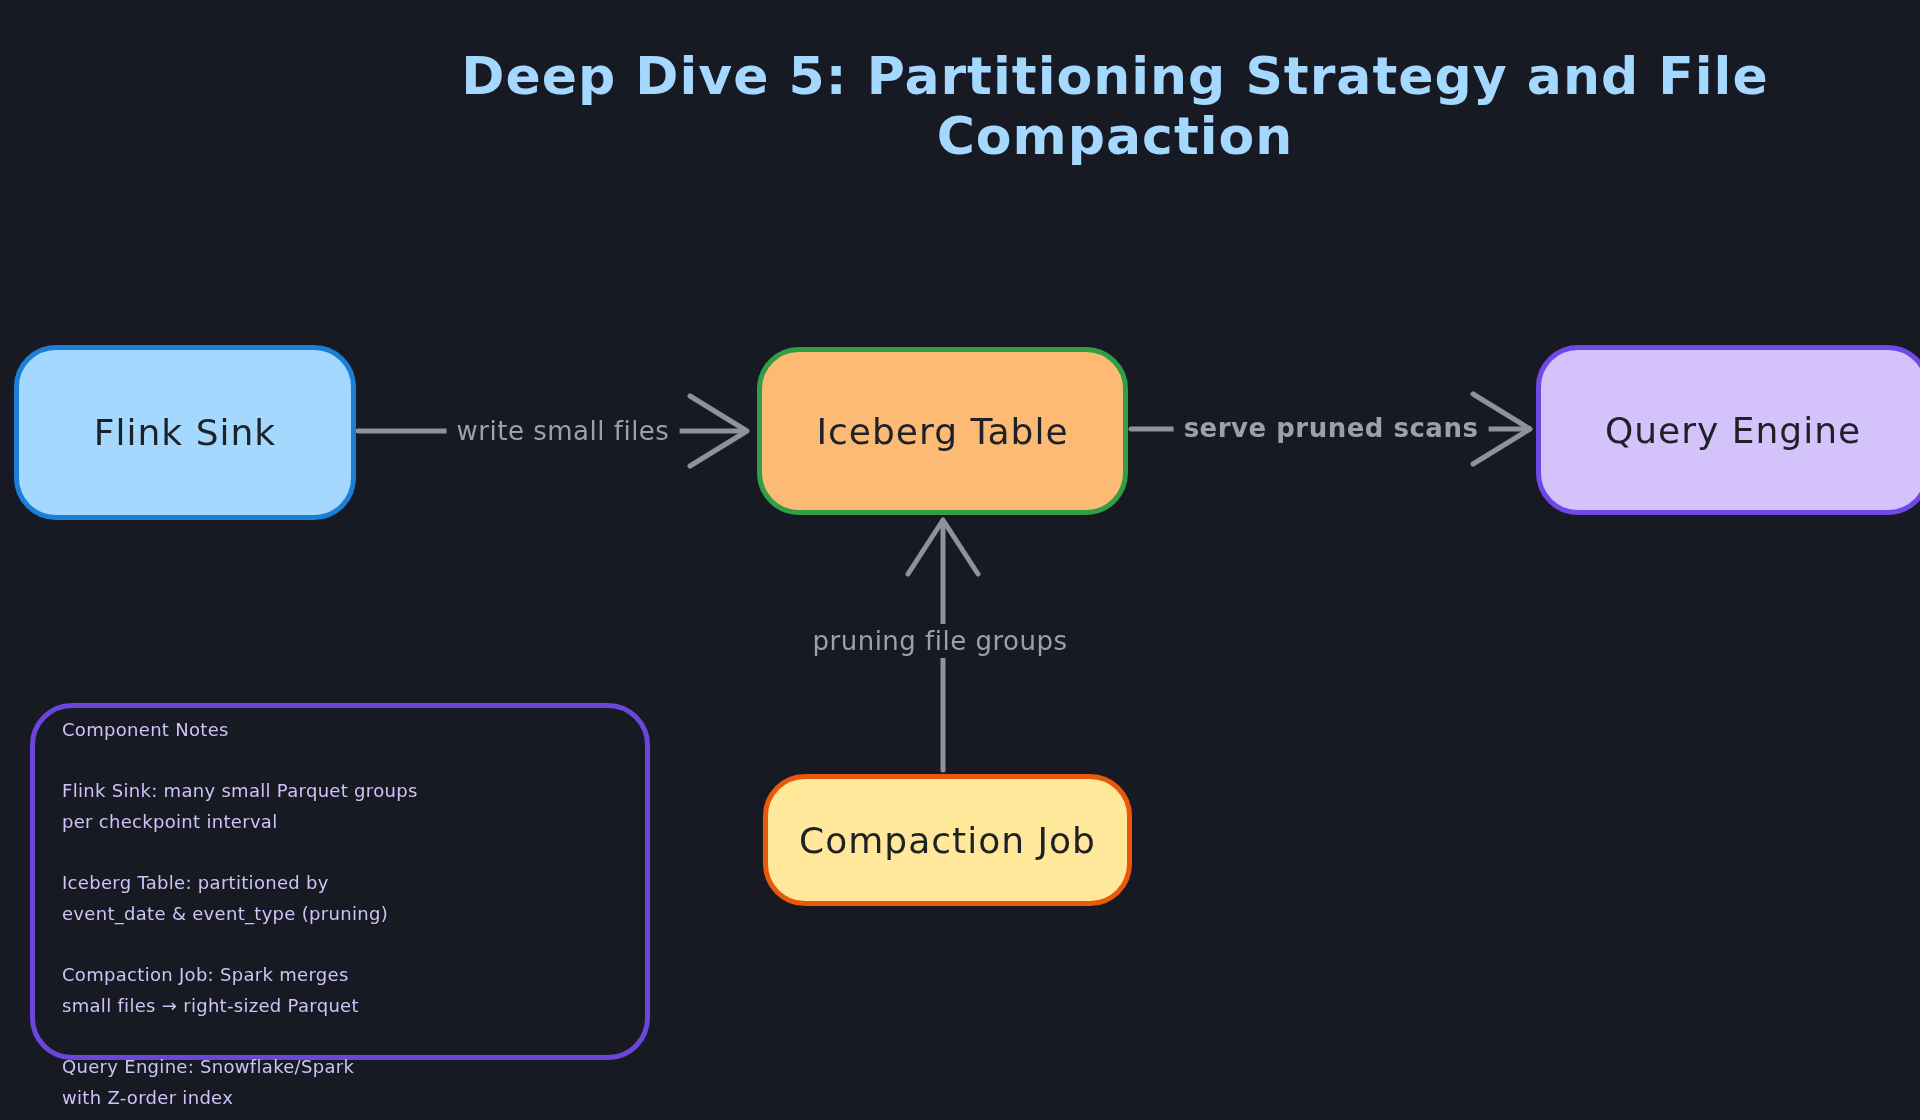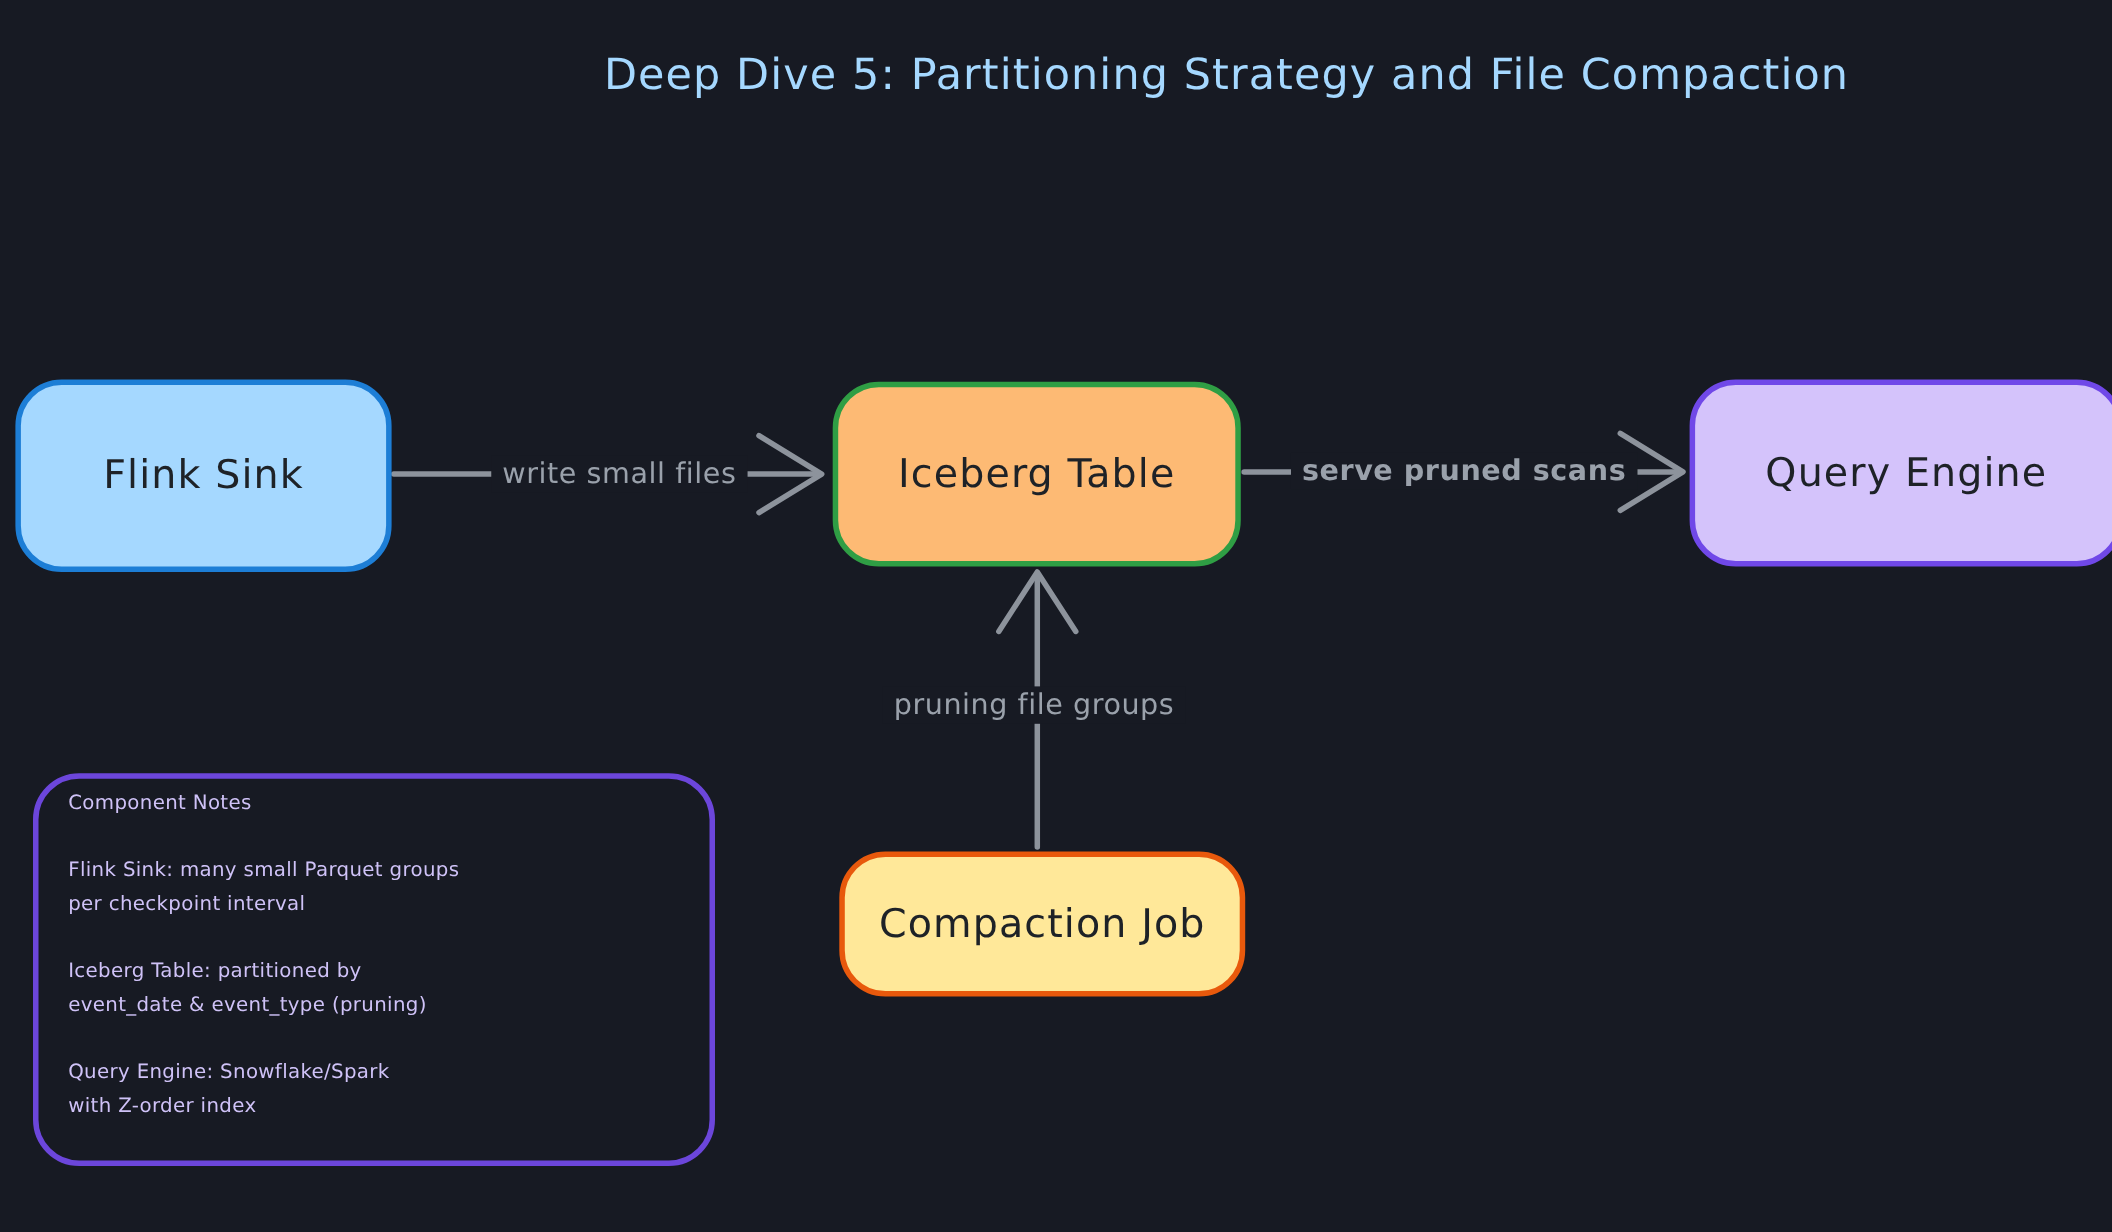--- a/index.html
+++ b/index.html
@@ -17,24 +17,24 @@
     position:relative;
     background:var(--bg);
     overflow:hidden;
     font-family:"DejaVu Sans", sans-serif;
   }
   
   .diagram-title{
     position:absolute;
     left:460px; top:46px; width:1310px;
     text-align:center;
-    font-size:39px;
+    font-size:52px;
     letter-spacing:1px;
     color:var(--title);
-    font-weight:400;
+    font-weight:700;
   }
   
   svg.edge-layer{
     position:absolute; left:0; top:0; z-index:1;
   }
   svg.edge-layer path, svg.edge-layer line, svg.edge-layer polyline{
     stroke:var(--edge);
     stroke-width:5;
     fill:none;
     stroke-linecap:round;
@@ -136,15 +136,17 @@
 </div>
 
 <div class="notes-box"></div>
 
 <div class="notes-text">
   <p>Component Notes</p>
   <p>Flink Sink: many small Parquet groups
 per checkpoint interval</p>
   <p>Iceberg Table: partitioned by
 event_date &amp; event_type (pruning)</p>
+  <p>Compaction Job: Spark merges
+small files → right-sized Parquet</p>
   <p>Query Engine: Snowflake/Spark
 with Z-order index</p>
 </div>
 
 </body></html>

